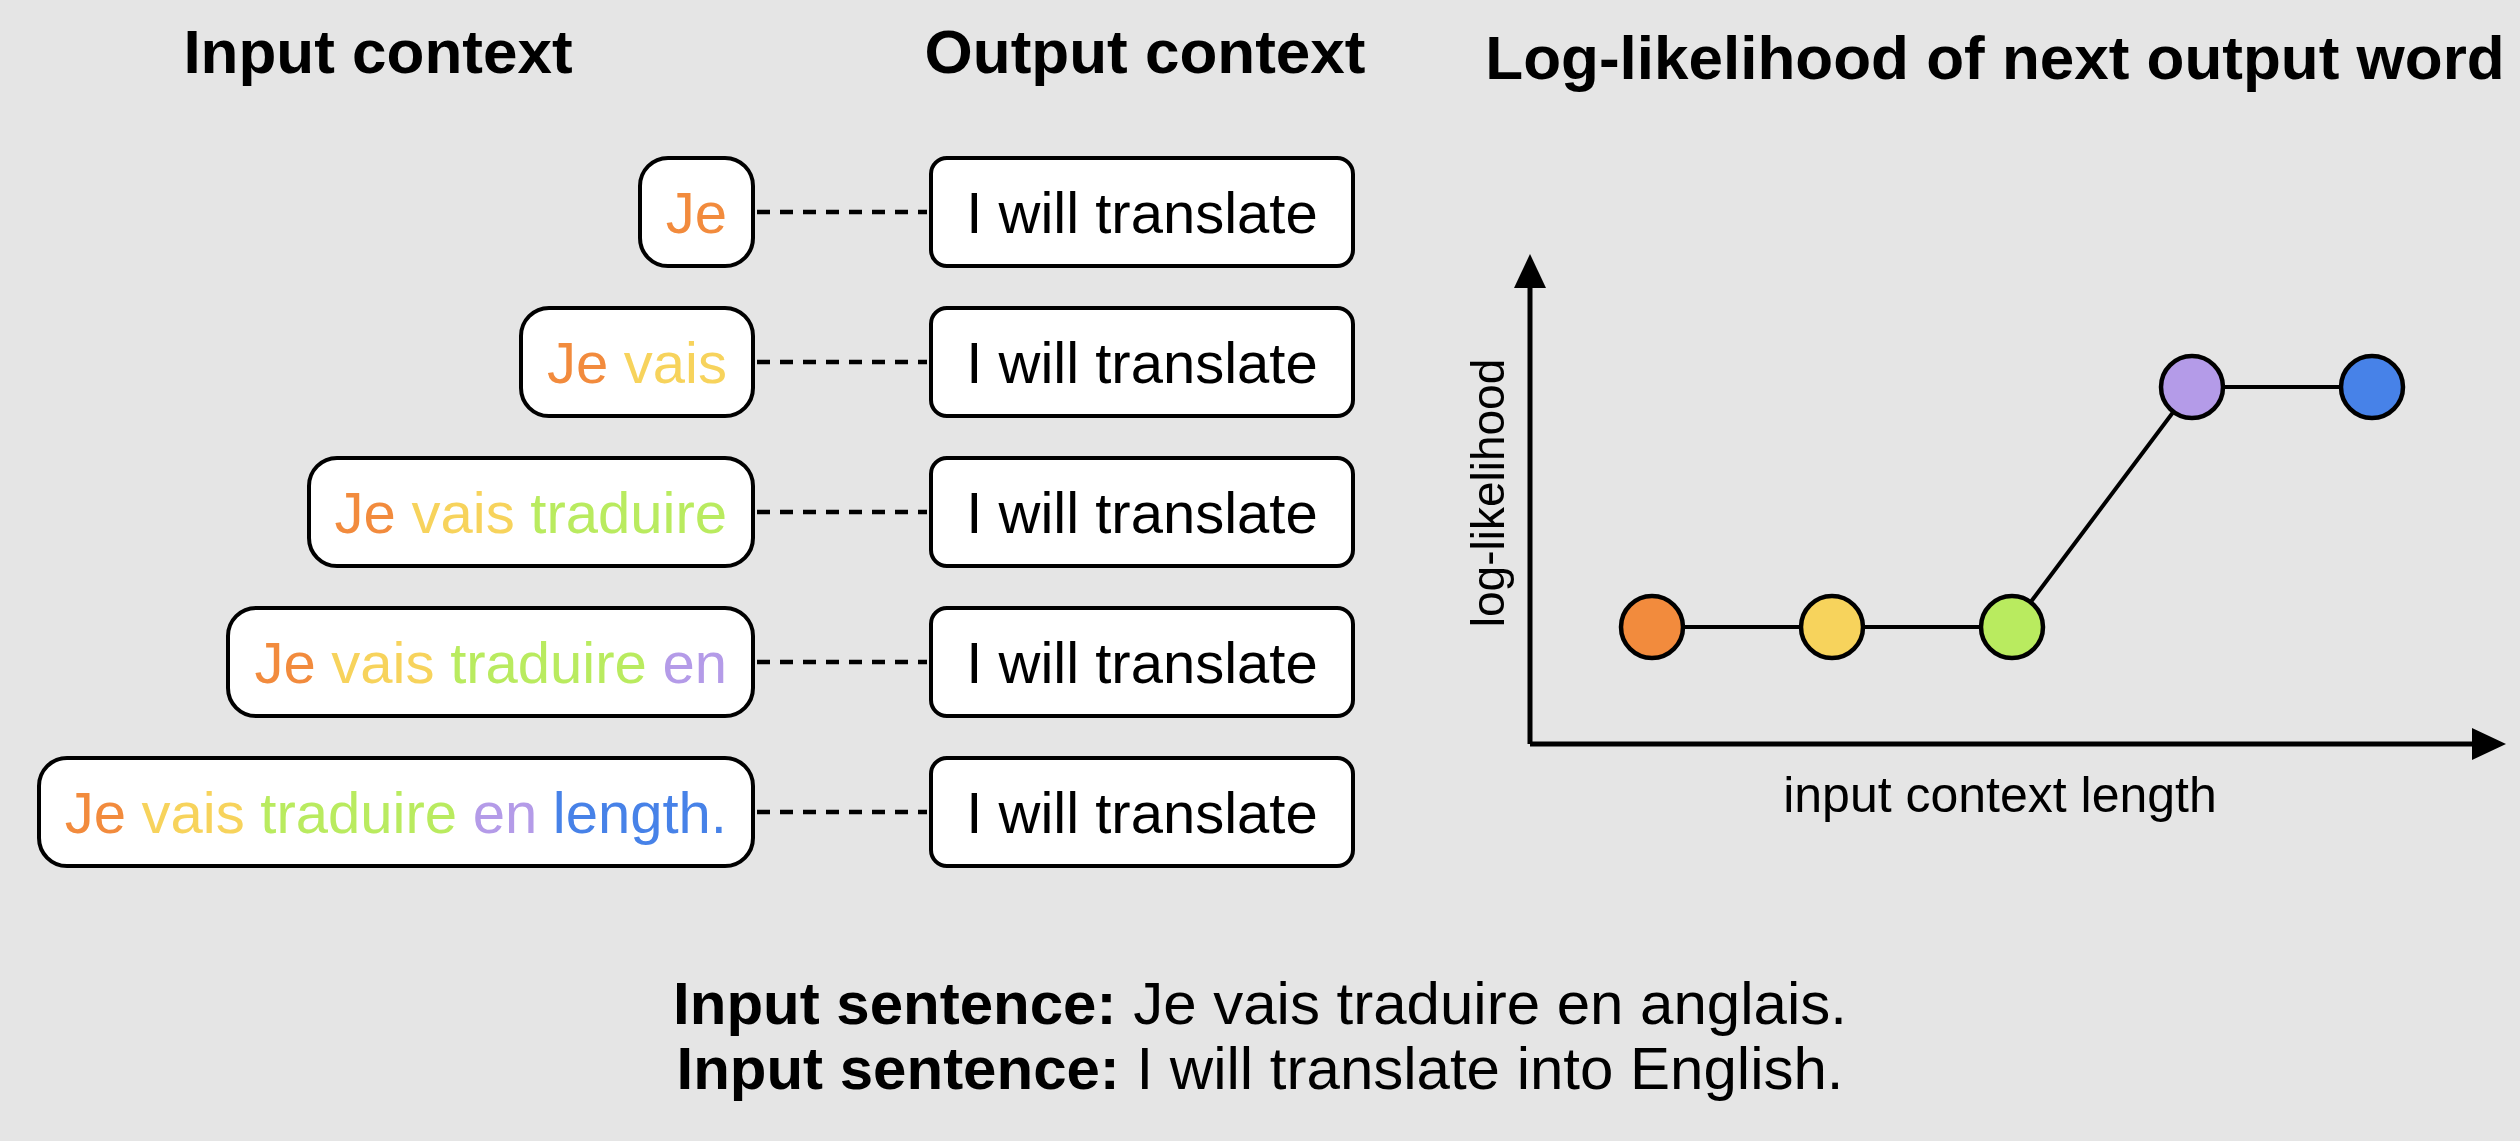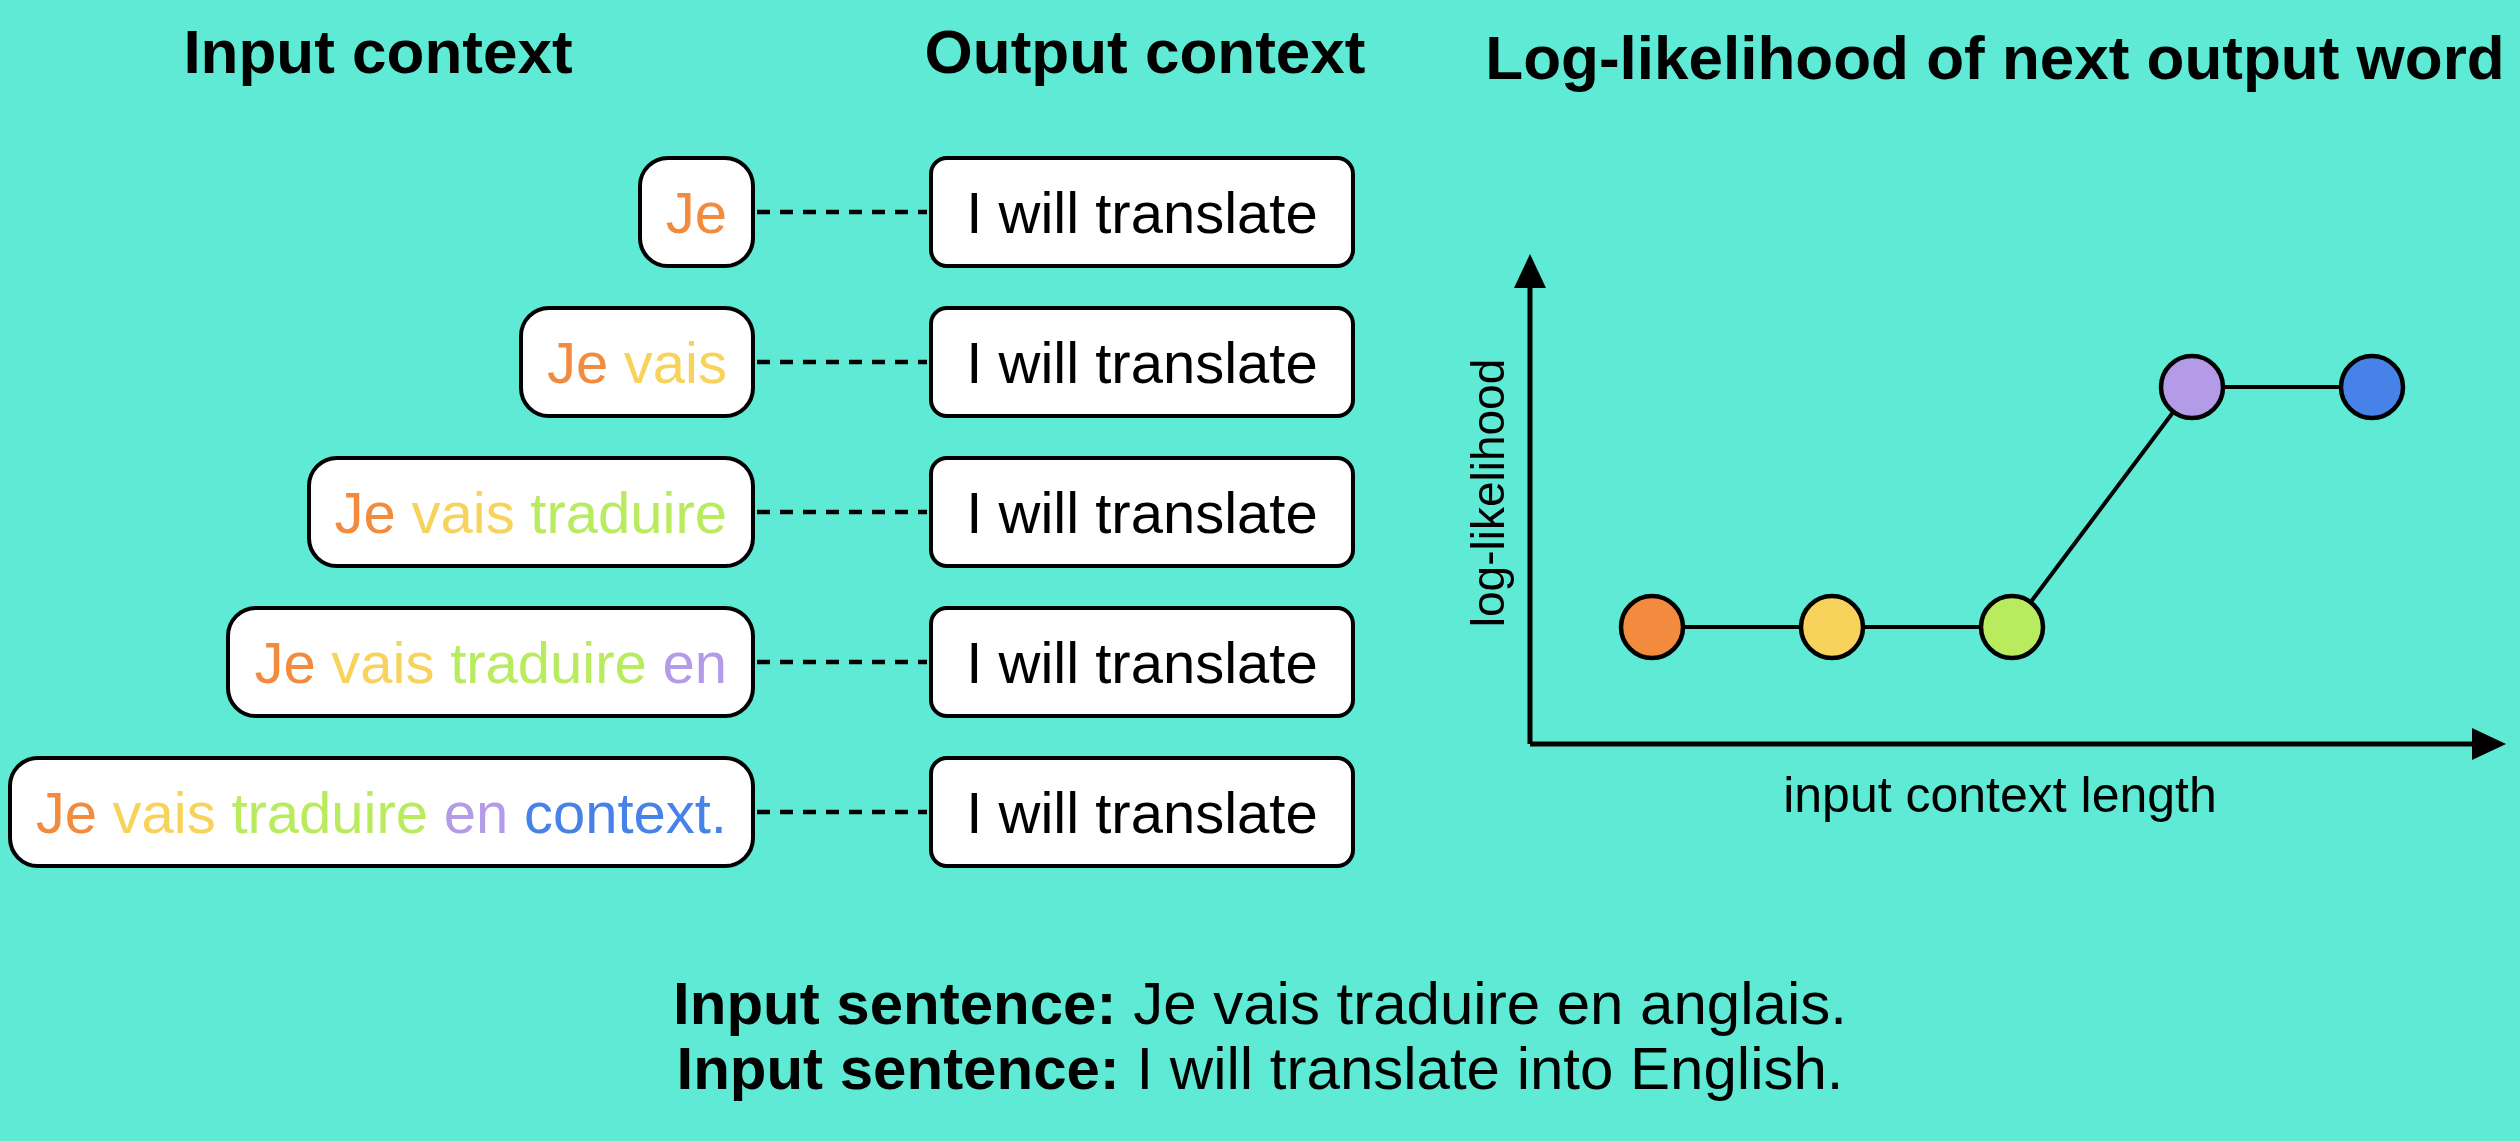--- a/index.html
+++ b/index.html
@@ -1,19 +1,19 @@
 <!DOCTYPE html>
 <html><head>
 <meta charset="utf-8">
 <style>
   html,body{margin:0;padding:0;background:#ffffff;}
   .canvas{
     position:relative;
     width:2520px;height:1141px;
-    background:#5eead4;
+    background:#e5e5e5;
     font-family:"Liberation Sans", sans-serif;
     color:#000;
     overflow:hidden;
   }
   .hdr{
     position:absolute;
     transform:translateX(-50%);
     font-size:62px;font-weight:700;
     white-space:nowrap;
   }
@@ -103,21 +103,21 @@
         <span style="color: rgb(247, 211, 92);">vais</span>
         <span style="color: rgb(185, 235, 95);">traduire</span>
         <span style="color: rgb(180, 155, 232);">en</span>
       </div>
       <div class="output-box" style="top: 606px;">I will translate</div>
       <div class="input-box" style="top: 756px;">
         <span style="color: rgb(242, 139, 61);">Je</span>
         <span style="color: rgb(247, 211, 92);">vais</span>
         <span style="color: rgb(185, 235, 95);">traduire</span>
         <span style="color: rgb(180, 155, 232);">en</span>
-        <span style="color: rgb(71, 130, 232);">context.</span>
+        <span style="color: rgb(71, 130, 232);">length.</span>
       </div>
       <div class="output-box" style="top: 756px;">I will translate</div>
     </div>
 
   <svg id="chart" viewBox="0 0 1080 600">
 
     <line x1="90" y1="40" x2="90" y2="504" stroke="#000" stroke-width="5"></line>
     <polygon points="90,14 74,48 106,48" fill="#000"></polygon>
 
     <line x1="90" y1="504" x2="1040" y2="504" stroke="#000" stroke-width="5"></line>

